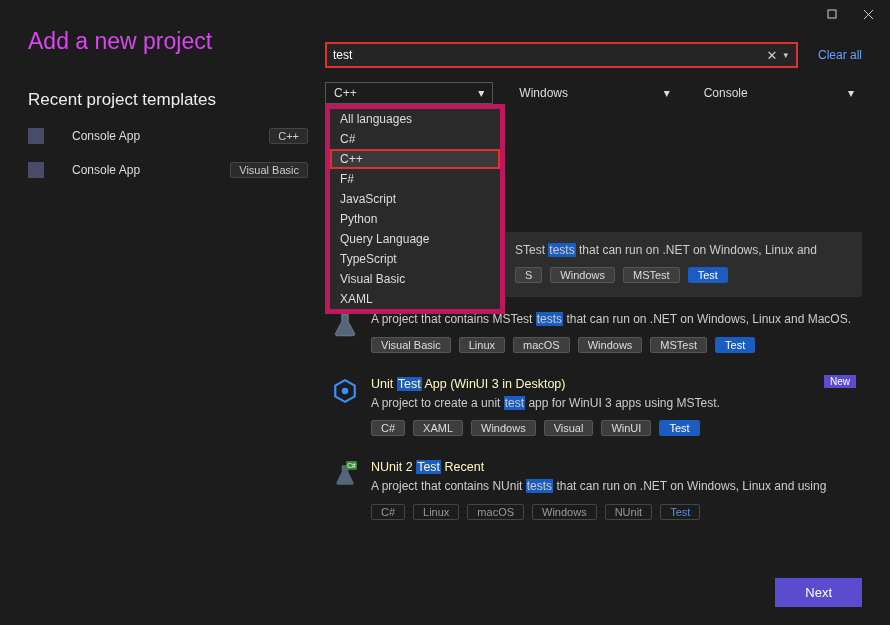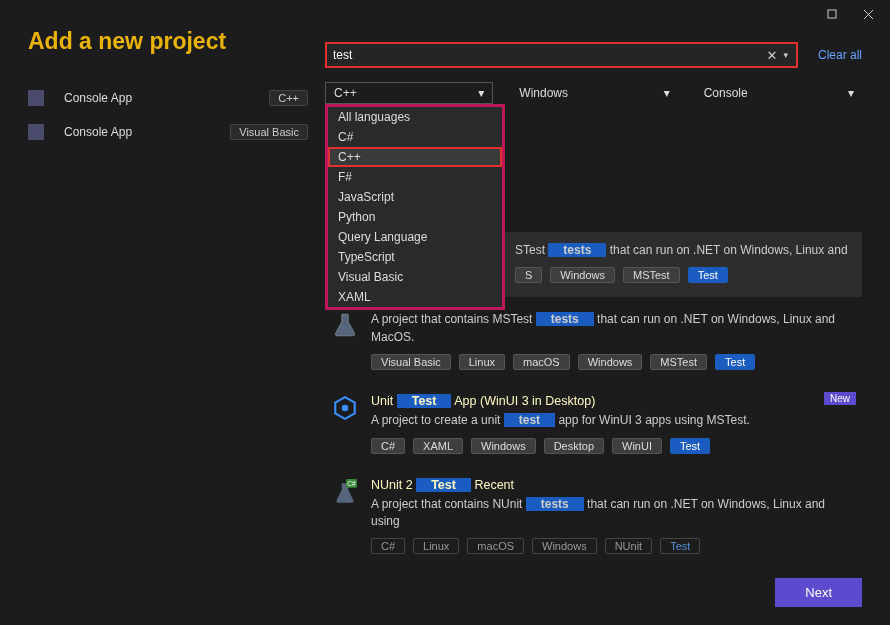--- a/index.html
+++ b/index.html
@@ -1,52 +1,52 @@
 <!DOCTYPE html>
 <html><head>
 <meta charset="utf-8">
 <style>
 * { margin: 0; padding: 0; box-sizing: border-box; }
 body { background: #1c1c1c; font-family: "Segoe UI", sans-serif; color: #fff; width: 890px; height: 625px; overflow: hidden; position: relative; }
 .titlebar { height: 28px; display: flex; justify-content: flex-end; align-items: center; padding-right: 4px; }
 .winbtn { width: 36px; height: 28px; display: flex; align-items: center; justify-content: center; font-size: 12px; color: #ccc; }
 .winbtn svg { stroke: #ccc; }
 .content { padding: 0 28px; }
-h1 { font-size: 23px; font-weight: 700; color: #eab308; margin-bottom: 8px; }
+h1 { font-size: 23px; font-weight: 400; color: #d946ef; margin-bottom: 8px; }
 .right-col { position: absolute; left: 325px; top: 42px; right: 28px; }
 .search-wrap { display: flex; align-items: center; margin-bottom: 14px; }
 .search-box { flex: 1; height: 26px; background: #252525; border: 2px solid #e03030; display: flex; align-items: center; padding: 0 6px; }
 .search-box input { flex: 1; background: transparent; border: none; color: #fff; font-size: 12px; outline: none; }
 .search-x { color: #ccc; font-size: 13px; padding: 0 4px; cursor: pointer; }
 .search-drop { color: #ccc; font-size: 9px; padding: 0 2px; cursor: pointer; }
 .clear-all { color: #68a3ff; font-size: 12px; margin-left: 20px; cursor: pointer; white-space: nowrap; }
 .filters { display: flex; gap: 18px; margin-bottom: 8px; position: relative; }
 .filter { flex: 1; height: 22px; background: #1c1c1c; border: 1px solid #555; display: flex; align-items: center; justify-content: space-between; padding: 0 8px; font-size: 12px; color: #ddd; cursor: pointer; }
 .filter.noborder { border: none; background: transparent; }
-.dropdown { position: absolute; top: 22px; left: 0; width: 180px; background: #2a2a2a; border: 3px solid #be185d; z-index: 10; }
+.dropdown { position: absolute; top: 22px; left: 0; width: 180px; background: #2a2a2a; border: 5px solid #be185d; z-index: 10; }
 .dropdown-item { padding: 3px 10px; font-size: 12px; color: #ddd; cursor: pointer; }
 .dropdown-item.hl { background: #3a3a3a; border: 2px solid #e03030; padding: 1px 8px; }
 .left-col { position: absolute; left: 28px; top: 90px; width: 280px; }
 h2 { font-size: 17px; font-weight: 400; color: #eee; margin-bottom: 18px; }
-.recent-item { display: flex; align-items: center; margin-bottom: 18px; gap: 20px; font-size: 12px; color: #ddd; }
+.recent-item { display: flex; align-items: center; margin-bottom: 18px; gap: 28px; font-size: 12px; color: #ddd; }
 .recent-icon { width: 16px; height: 16px; background: #4a4a6a; }
 .badge { margin-left: auto; background: #2b2b2b; border: 1px solid #444; padding: 1px 8px; font-size: 11px; border-radius: 2px; color: #ccc; }
 .results { position: absolute; top: 190px; left: 0; right: 0; }
 .result { display: flex; gap: 12px; padding: 10px 6px 14px 6px; border-radius: 2px; position: relative; }
 .result.selected { background: #2d2d2d; }
 .result-icon { width: 28px; height: 28px; flex-shrink: 0; display: flex; align-items: center; justify-content: center; }
 .result-body { flex: 1; }
 .result-title { font-size: 12.5px; color: #fef9c3; margin-bottom: 4px; }
 .result-desc { font-size: 12px; color: #ccc; line-height: 1.45; margin-bottom: 8px; }
 .tags { display: flex; gap: 8px; flex-wrap: wrap; }
 .tag { background: #3e3e3e; border: 1px solid #555; padding: 1px 9px; font-size: 11px; color: #ddd; border-radius: 2px; }
 .tag.accent { background: #1a5cbf; border-color: #1a5cbf; color: #fff; }
 .tag.muted { background: transparent; border-color: #444; color: #999; }
 .new-badge { position: absolute; right: 6px; top: 8px; background: #5a4bcf; color: #fff; font-size: 10px; padding: 1px 6px; border-radius: 0; }
-.hlw { background: #1a5cbf; padding: 0 15px; font-weight: bold; }
+.hlw { background: #1a5cbf; padding: 0 1px; }
 .footer { position: absolute; bottom: 18px; right: 28px; }
 .next-btn { background: #5a4bcf; color: #fff; border: none; padding: 7px 30px; font-size: 13px; cursor: pointer; }
 .flask { width: 26px; height: 26px; }
 </style>
 </head>
 <body>
 
 <div class="titlebar">
   <div class="winbtn">
       <svg width="10" height="10">
@@ -59,20 +59,21 @@
         <line x1="10" y1="1" x2="1" y2="10" stroke-width="1"></line>
       </svg>
     </div>
 </div>
 
 <div class="content">
   <h1>Add a new project</h1>
 </div>
 
 <div class="left-col">
+  <h2>Recent project templates</h2>
   <div class="recent-item">
     <div class="recent-icon"></div>
     <span>Console App</span>
     <span class="badge">C++</span>
   </div>
   <div class="recent-item">
     <div class="recent-icon"></div>
     <span>Console App</span>
     <span class="badge">Visual Basic</span>
   </div>
@@ -156,21 +157,21 @@
             <circle cx="12" cy="12" r="3" fill="#3a8fff"></circle>
           </svg>
       </div>
       <div class="result-body">
         <div class="result-title"><span>Unit </span><span class="hlw">Test</span><span> App (WinUI 3 in Desktop)</span></div>
         <div class="result-desc"><span>A project to create a unit </span><span class="hlw">test</span><span> app for WinUI 3 apps using MSTest.</span></div>
         <div class="tags">
           <span class="tag">C#</span>
           <span class="tag">XAML</span>
           <span class="tag">Windows</span>
-          <span class="tag">Desktop</span>
+          <span class="tag">Visual</span>
           <span class="tag">WinUI</span>
           <span class="tag accent">Test</span>
         </div>
       </div>
     </div>
 
     <div class="result">
       <div class="result-icon">
         <svg class="flask" viewBox="0 0 24 24">
             <path d="M9 4 L15 4 L15 10 L20 20 A2 2 0 0 1 18 22 L6 22 A2 2 0 0 1 4 20 L9 10 Z" fill="#56657a"></path>

